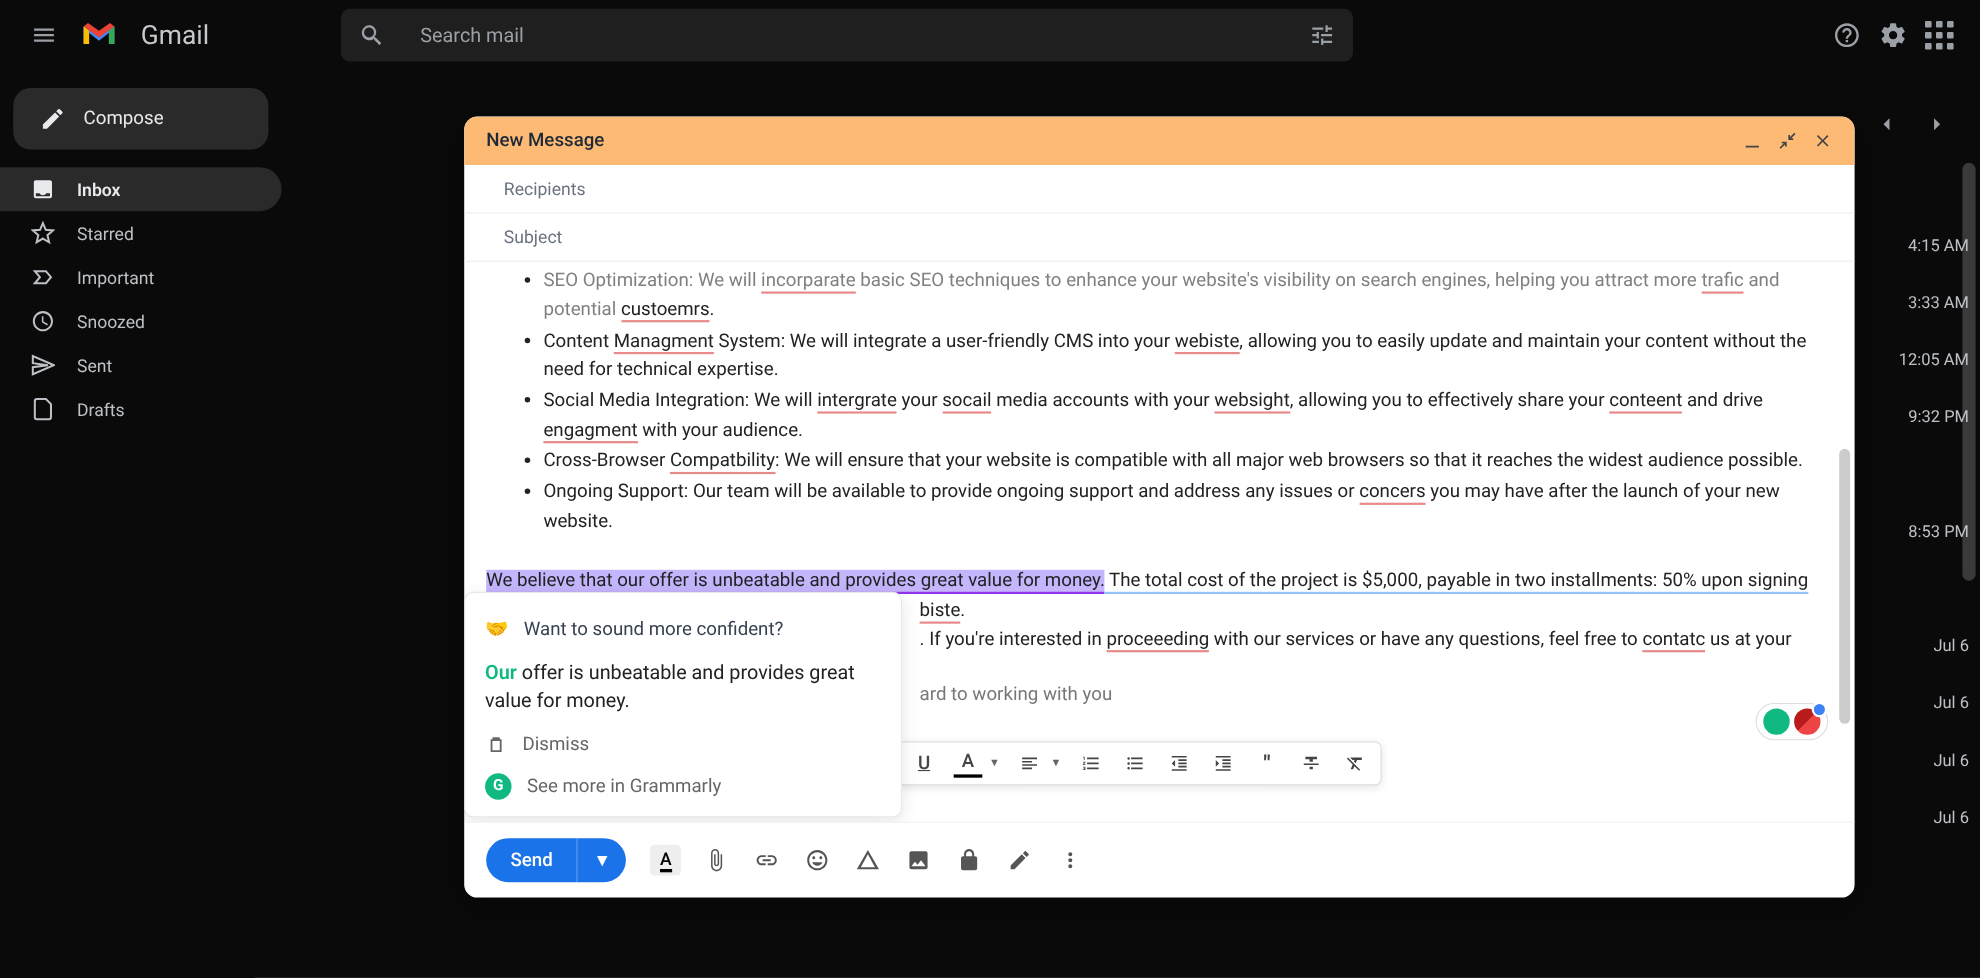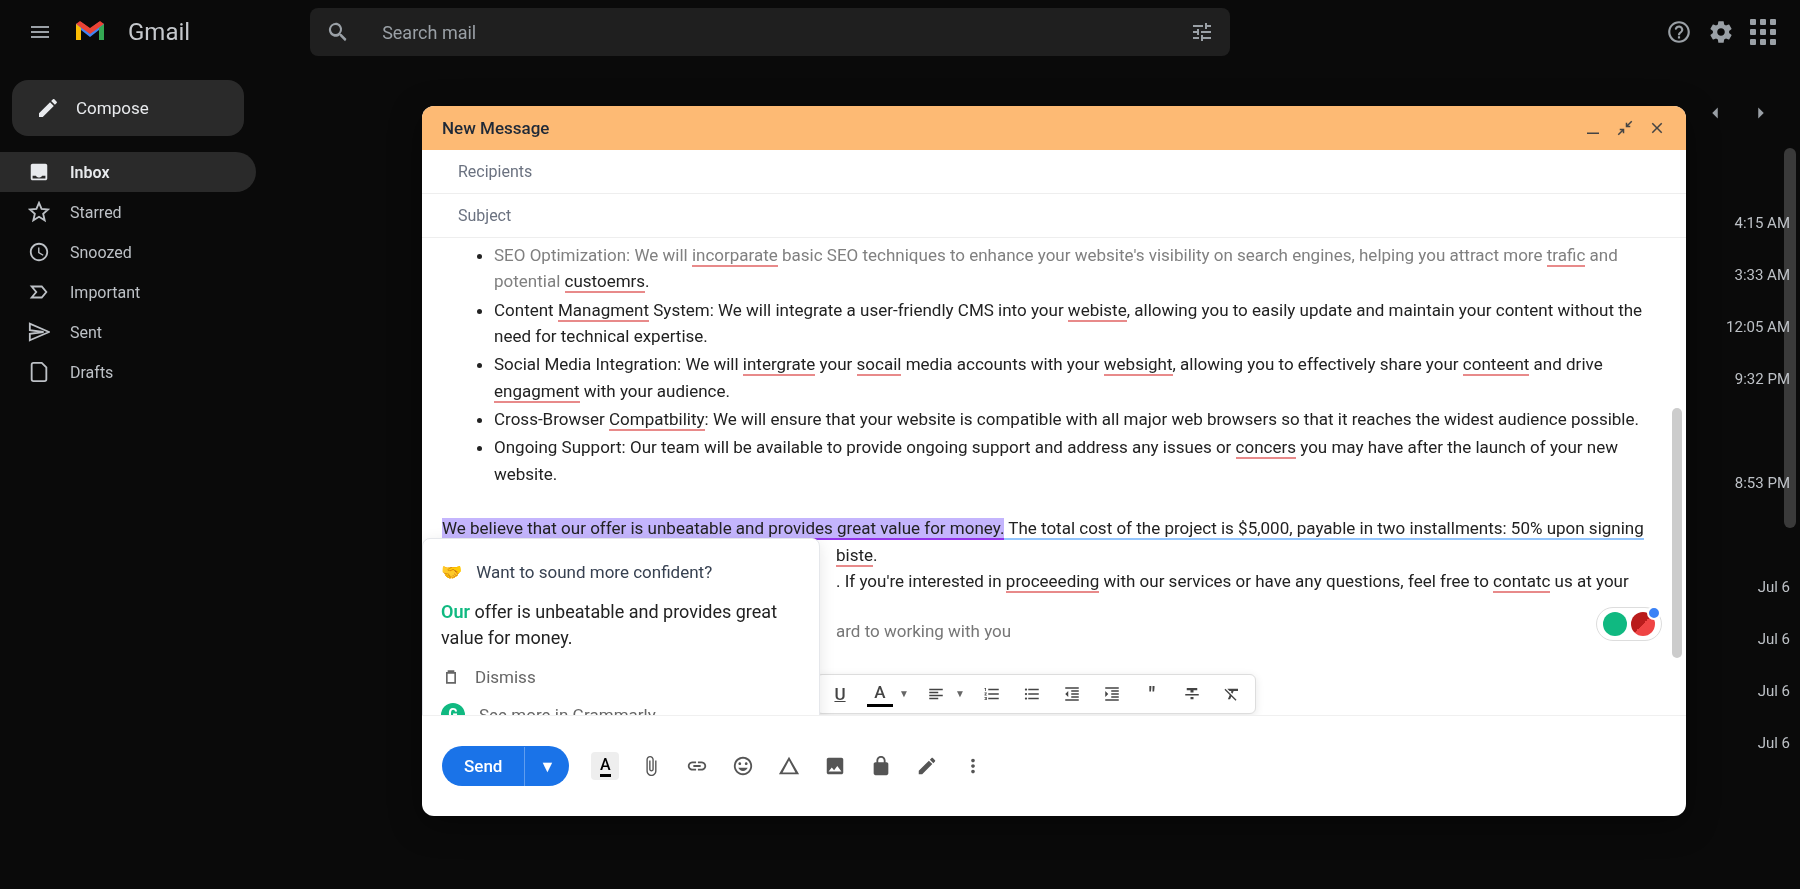--- a/index.html
+++ b/index.html
@@ -49,21 +49,21 @@
 .gp-row{display:flex;align-items:center;gap:14px;padding:6px 18px;font-size:17px;color:#374151}
 .gp-suggest{padding:8px 18px;font-size:18px;color:#222;line-height:1.4}
 .gp-suggest .our{color:#10b981;font-weight:600}
 .gp-link{color:#666;cursor:pointer}
 .g-circle{width:24px;height:24px;border-radius:50%;background:#10b981;color:#fff;display:flex;align-items:center;justify-content:center;font-size:14px;font-weight:bold}
 .format-toolbar{position:absolute;left:394px;top:436px;background:#fff;border:1px solid #ddd;border-radius:6px;box-shadow:0 2px 8px rgba(0,0,0,0.1);display:flex;align-items:center;padding:6px 10px;gap:14px;z-index:5}
 .format-toolbar .fb{width:26px;height:26px;display:flex;align-items:center;justify-content:center;cursor:pointer;color:#444;font-size:17px}
 .format-toolbar svg{fill:#444;width:18px;height:18px}
 .fb-a{border-bottom:3px solid #000;font-weight:500;padding-bottom:1px}
 .dropdown-caret{font-size:10px;color:#666;margin-left:-8px}
-.cw-footer{padding:30px 20px;display:flex;align-items:center;gap:8px;border-top:1px solid #f0f0f0}
+.cw-footer{padding:14px 20px;display:flex;align-items:center;gap:8px;border-top:1px solid #f0f0f0}
 .send-btn{display:flex;align-items:center;background:#1a73e8;color:#fff;border-radius:22px;overflow:hidden;cursor:pointer}
 .send-main{padding:10px 22px;font-size:17px;font-weight:500}
 .send-caret{padding:10px 14px;border-left:1px solid rgba(255,255,255,0.3)}
 .footer-icons{display:flex;align-items:center;gap:18px;margin-left:14px}
 .footer-icons .fi{width:28px;height:28px;display:flex;align-items:center;justify-content:center;cursor:pointer}
 .footer-icons svg{fill:#555;width:22px;height:22px}
 .fi-boxed{background:#eee;border-radius:4px;padding:4px}
 .trash-footer{margin-left:auto}
 .grammarly-badge{position:absolute;right:24px;bottom:74px;display:flex;align-items:center;gap:4px;background:#fff;border:1px solid #ddd;border-radius:20px;padding:4px 6px}
 .gb-circle{width:24px;height:24px;border-radius:50%}
@@ -135,29 +135,29 @@
         <span>Inbox</span>
       </div>
     <div class="nav-item">
         <svg viewBox="0 0 24 24">
           <path d="M12 17.27L18.18 21l-1.64-7.03L22 9.24l-7.19-.61L12 2 9.19 8.63 2 9.24l5.46 4.73L5.82 21z" fill="none" stroke="#bdc1c6" stroke-width="2"></path>
         </svg>
         <span>Starred</span>
       </div>
     <div class="nav-item">
         <svg viewBox="0 0 24 24">
+          <path d="M4 18h11l5-6-5-6H4l5 6z" fill="none" stroke="#bdc1c6" stroke-width="2"></path>
+        </svg>
+        <span>Important</span>
+      </div>
+    <div class="nav-item">
+        <svg viewBox="0 0 24 24">
           <path d="M12 2C6.5 2 2 6.5 2 12s4.5 10 10 10 10-4.5 10-10S17.5 2 12 2zm0 18c-4.41 0-8-3.59-8-8s3.59-8 8-8 8 3.59 8 8-3.59 8-8 8zm.5-13H11v6l5.2 3.2.8-1.3-4.5-2.7V7z"></path>
         </svg>
         <span>Snoozed</span>
-      </div>
-    <div class="nav-item">
-        <svg viewBox="0 0 24 24">
-          <path d="M4 18h11l5-6-5-6H4l5 6z" fill="none" stroke="#bdc1c6" stroke-width="2"></path>
-        </svg>
-        <span>Important</span>
       </div>
     <div class="nav-item">
         <svg viewBox="0 0 24 24">
           <path d="M2 21l21-9L2 3v7l15 2-15 2z" fill="none" stroke="#bdc1c6" stroke-width="2"></path>
         </svg>
         <span>Sent</span>
       </div>
     <div class="nav-item">
         <svg viewBox="0 0 24 24">
           <path d="M6 2h9l5 5v13c0 1-1 2-2 2H6c-1 0-2-1-2-2V4c0-1 1-2 2-2z" fill="none" stroke="#bdc1c6" stroke-width="2"></path>

